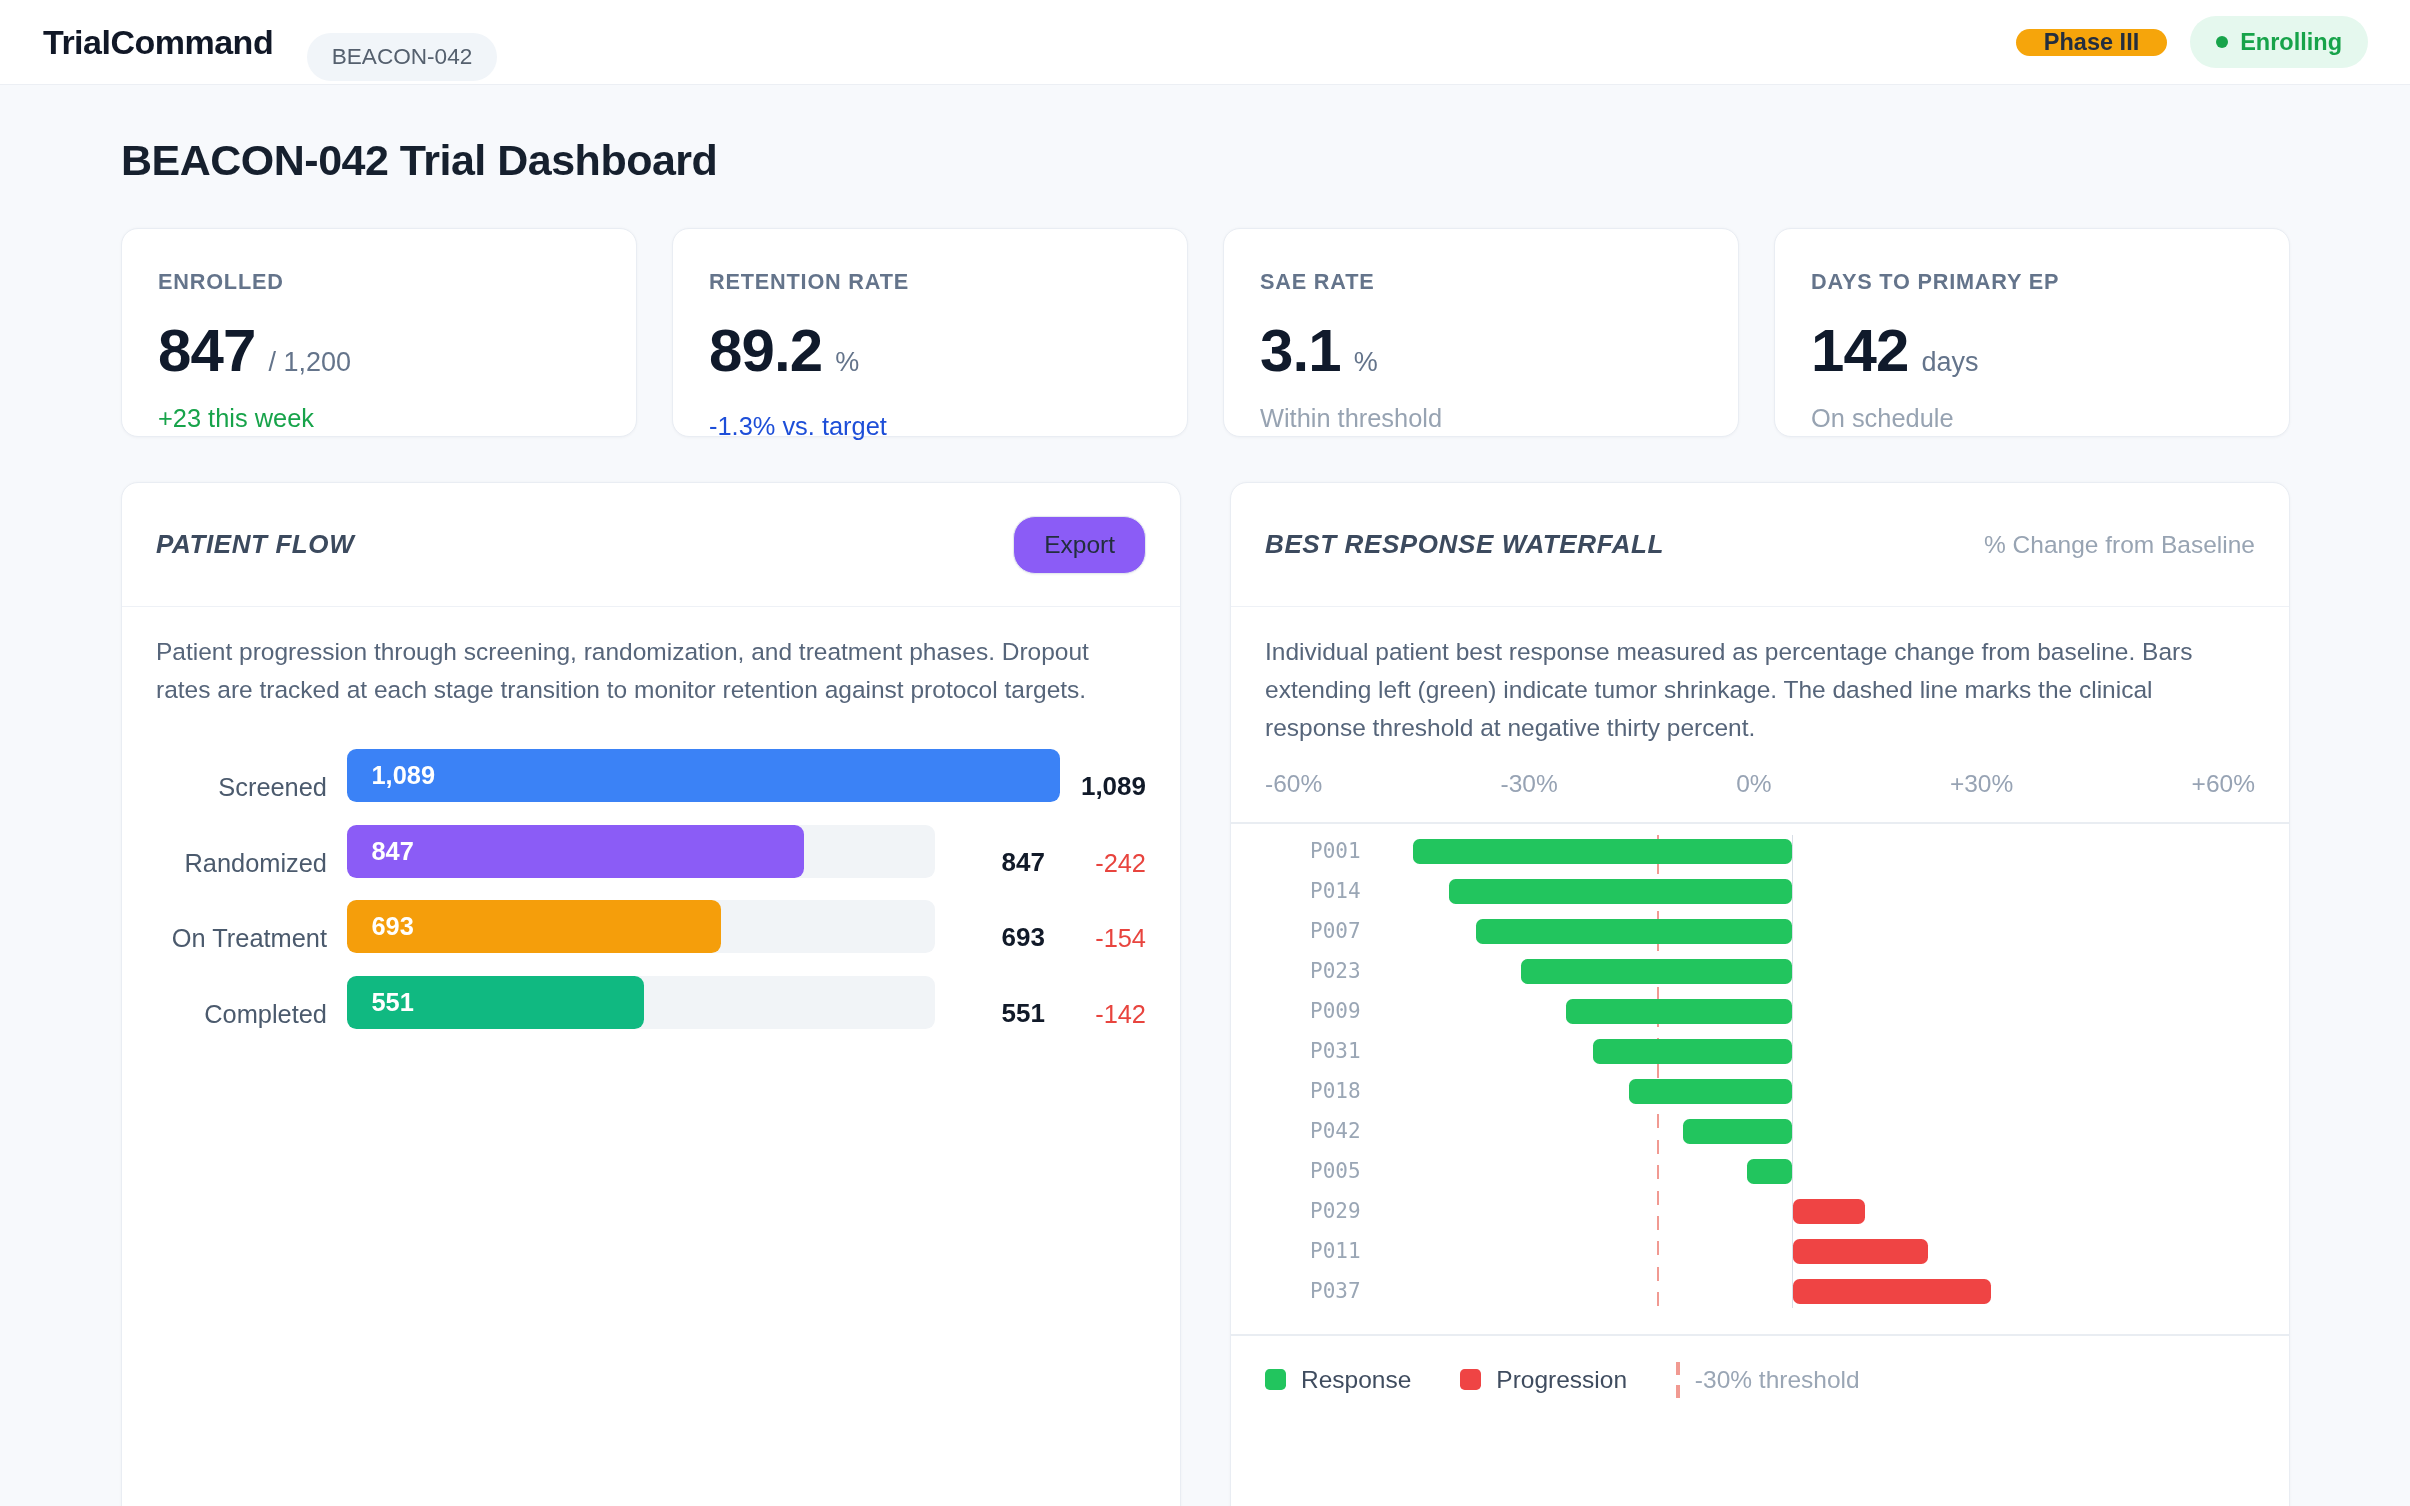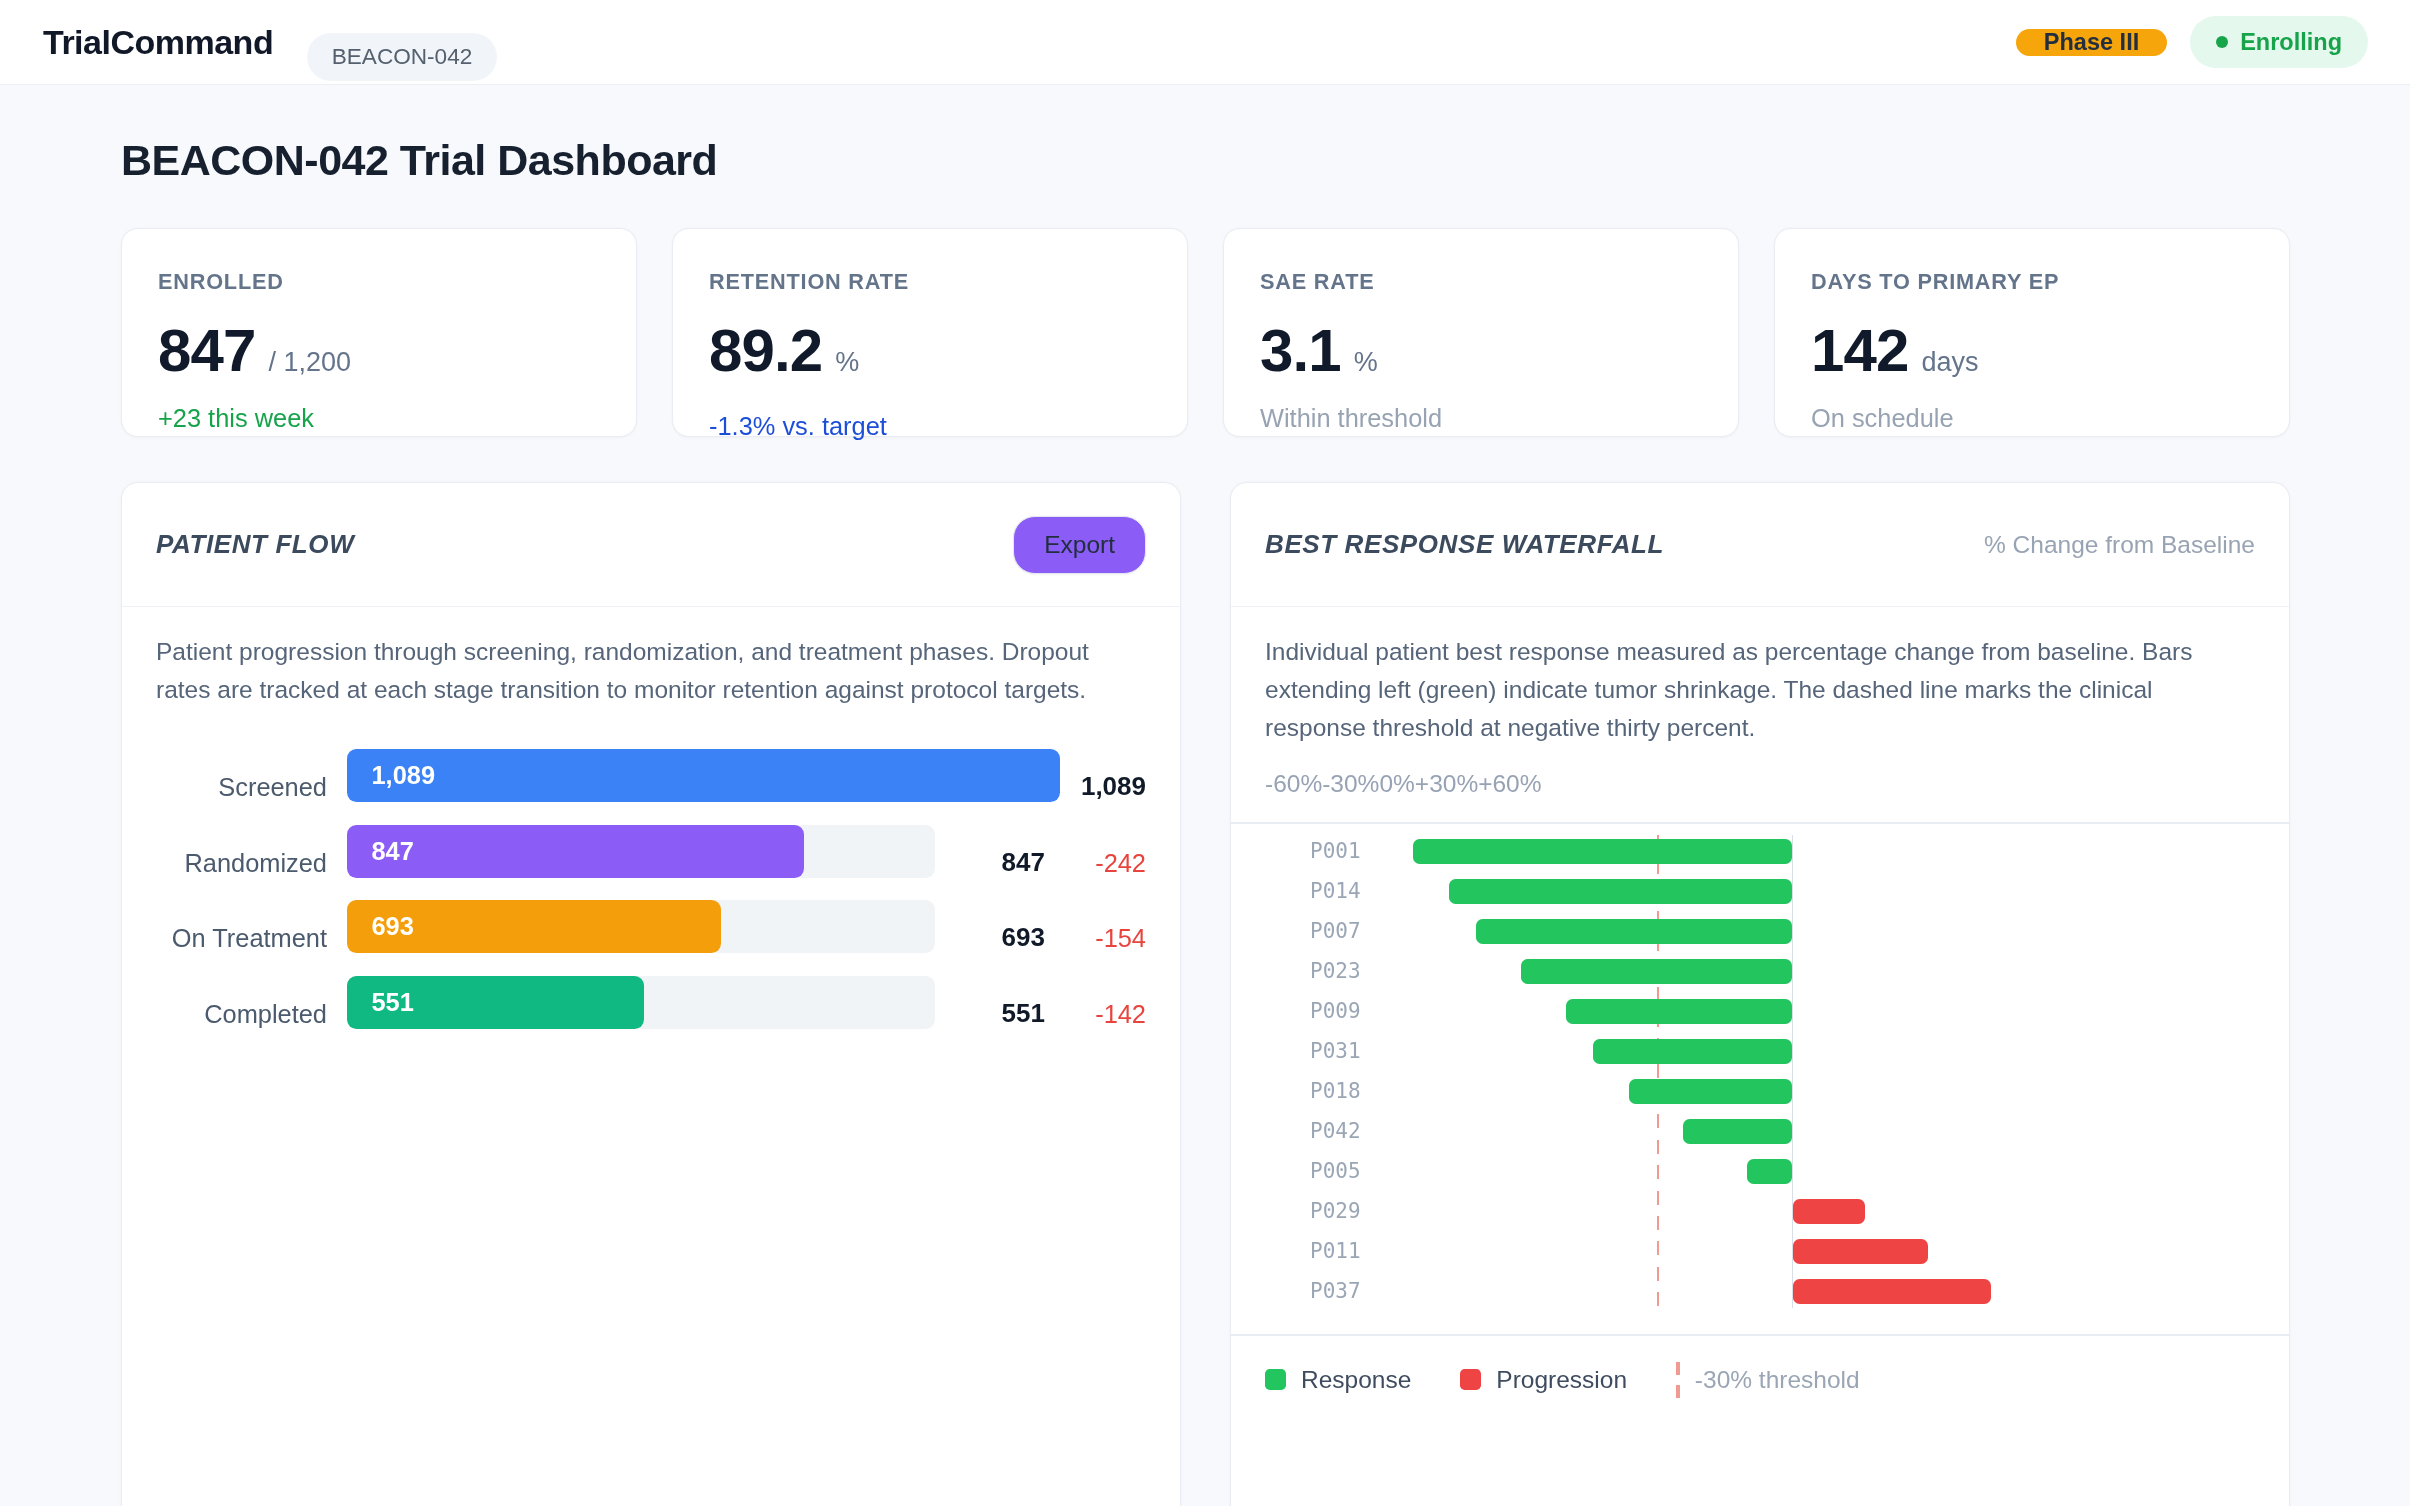--- a/index.html
+++ b/index.html
@@ -83,21 +83,21 @@
   }
   .flow-fill {
     position: absolute; left: 0; top: 0; height: 100%; border-radius: 9.4px;
     display: flex; align-items: center;
   }
   .flow-inbar { color: #fff; font-size: 25.4px; font-weight: 600; padding-left: 24.5px; }
   .flow-value { min-width: 66px; text-align: right; font-size: 26px; font-weight: 700; color: #111a29; flex: none; }
   .flow-dropout { width: 81px; text-align: right; font-size: 25.4px; color: #e8443e; flex: none; }
 
   
-  .axis-row { display: flex; justify-content: flex-start; margin-top: 22.6px; font-size: 24.5px; color: #97a3b4; }
+  .axis-row { display: flex; justify-content: space-between; margin-top: 22.6px; font-size: 24.5px; color: #97a3b4; }
   .axis-divider { height: 1.9px; background: #e9edf2; margin: 24.5px -34px 0; }
   .wf-chart { margin-top: 7.5px; position: relative; }
   .wf-lines { position: absolute; top: 3.8px; bottom: 3.8px; left: 126px; right: 0; }
   .wf-zero { position: absolute; top: 0; bottom: 0; left: 46.36%; width: 1.9px; background: #d8dee6; }
   .wf-thresh {
     position: absolute; top: 0; bottom: 0; left: 30.73%; width: 2.8px;
     background: repeating-linear-gradient(180deg, #f19a92 0 14px, transparent 14px 25.4px);
   }
   .wf-row { height: 40px; display: flex; align-items: center; position: relative; }
   .wf-label {

